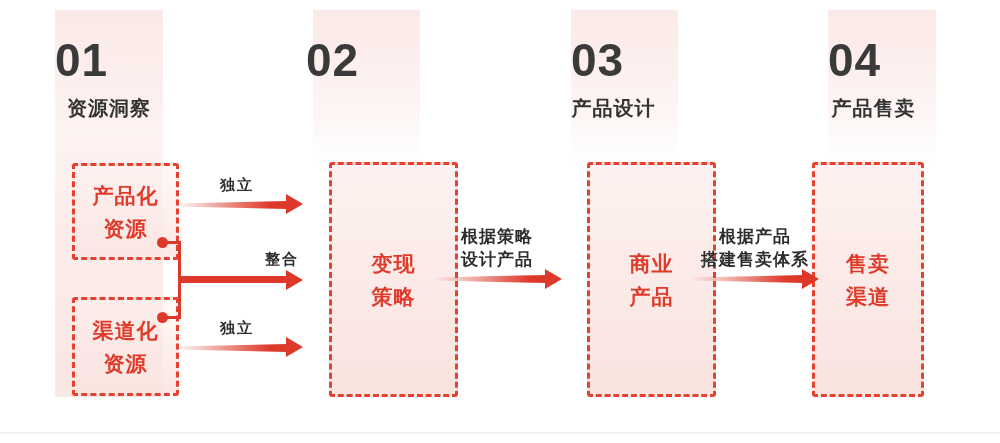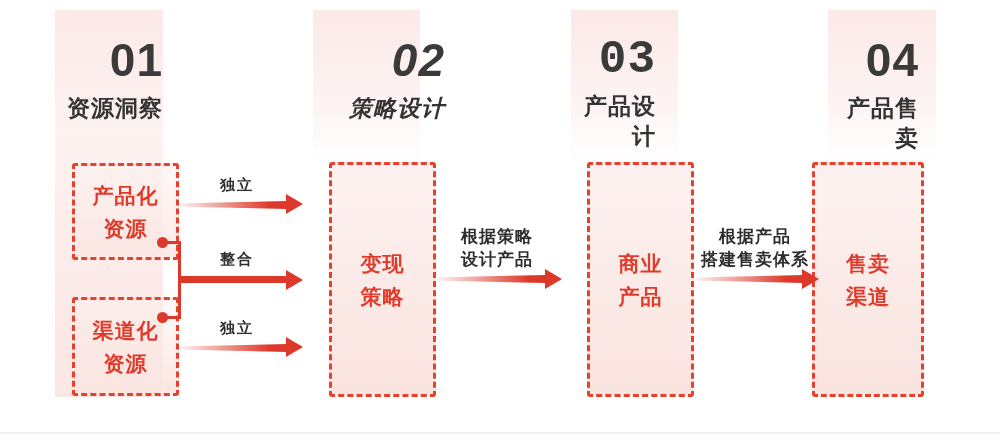--- a/index.html
+++ b/index.html
@@ -16,40 +16,40 @@
   .strip-short{
     width:107px;height:153px;
     background:linear-gradient(180deg,#fbe9e7 0%,#fdf4f3 62%,rgba(253,244,243,0) 100%);
   }
   .strip2{left:313px;}
   .strip3{left:571px;}
   .strip4{left:828px;width:108px;}
   
   .stage-num{
     position:absolute;top:36px;height:48px;line-height:48px;
-    font-size:46px;font-weight:800;color:#3a3a3a;text-align:right;letter-spacing:1px;
+    font-size:46px;font-weight:800;color:#3a3a3a;text-align:left;letter-spacing:1px;
   }
   .stage-title{
     position:absolute;top:93px;height:30px;line-height:30px;
-    font-size:23px;font-weight:700;color:#333333;text-align:right;letter-spacing:1px;
+    font-size:20px;font-weight:700;color:#333333;text-align:center;letter-spacing:1px;
   }
   .hx1{left:55px;width:108px;}
-  .hx2{left:329px;width:116px;font-style:italic;}
-  .hx3{left:571px;width:85px;font-family:Liberation Mono, monospace;}
+  .hx2{left:306px;width:116px;}
+  .hx3{left:571px;width:85px;}
   .hx4{left:828px;width:91px;}
   
   .dbox{
     position:absolute;box-sizing:border-box;
     border:3px dashed #e5412e;border-radius:3px;
     background:linear-gradient(180deg,#fdf2f0 0%,#f9e3df 100%);
     display:flex;align-items:center;justify-content:center;margin-left:16px;
   }
   .dbox-sm1{left:56px;top:163px;width:107px;height:97px;background:linear-gradient(180deg,rgba(253,242,240,.55) 0%,rgba(250,230,227,.85) 100%);}
   .dbox-sm2{left:56px;top:297px;width:107px;height:99px;background:linear-gradient(180deg,rgba(253,242,240,.4) 0%,rgba(250,228,224,.9) 100%);}
-  .dbox-tall{top:162px;width:107px;height:235px;}
+  .dbox-tall{top:162px;width:129px;height:235px;}
   .bx2{left:313px;}
   .bx3{left:571px;}
   .bx4{left:796px;width:112px;}
   .dbox-label{
     text-align:center;font-size:21px;font-weight:700;color:#e03a2b;
     line-height:33px;letter-spacing:1px;
   }
   .dbox-label span{display:block;}
   
   .arrow-body{
@@ -82,21 +82,21 @@
   .cline{position:absolute;background:#dd392a;}
   .stub1{left:162px;top:241px;width:19px;height:3px;}
   .stub2{left:162px;top:316px;width:19px;height:3px;}
   .vline{left:178px;top:241px;width:3px;height:78px;}
   
   .alabel{
     position:absolute;text-align:center;color:#2e2e2e;
     font-size:15px;font-weight:700;letter-spacing:2px;
   }
   .al-top{left:170px;width:134px;top:176px;}
-  .al-mid{left:175px;width:124px;top:250px;}
+  .al-mid{left:175px;width:124px;top:250px;text-align:right;}
   .al-bot{left:170px;width:134px;top:319px;}
   .alabel2{
     position:absolute;text-align:center;color:#2e2e2e;
     font-size:17px;font-weight:700;line-height:23px;letter-spacing:1px;
   }
   .al-23{left:428px;width:138px;top:225px;}
   .al-34{left:686px;width:138px;top:225px;}
   .alabel2 span{display:block;}
   
   .divider{position:absolute;left:0;top:432px;width:1000px;height:2px;background:#f0f0f0;}
@@ -107,21 +107,20 @@
 <div class="canvas">
 
   <div class="strip strip-tall"></div>
   <div class="strip strip-short strip2"></div>
   <div class="strip strip-short strip3"></div>
   <div class="strip strip-short strip4"></div>
 
   <div class="stage-num hx1">01</div>
   <div class="stage-title hx1">资源洞察</div>
   <div class="stage-num hx2">02</div>
-  <div class="stage-title hx2">策略设计</div>
   <div class="stage-num hx3">03</div>
   <div class="stage-title hx3">产品设计</div>
   <div class="stage-num hx4">04</div>
   <div class="stage-title hx4">产品售卖</div>
 
   <div class="dbox dbox-sm1">
     <div class="dbox-label">
       <span>产品化</span>
       <span>资源</span>
     </div>

